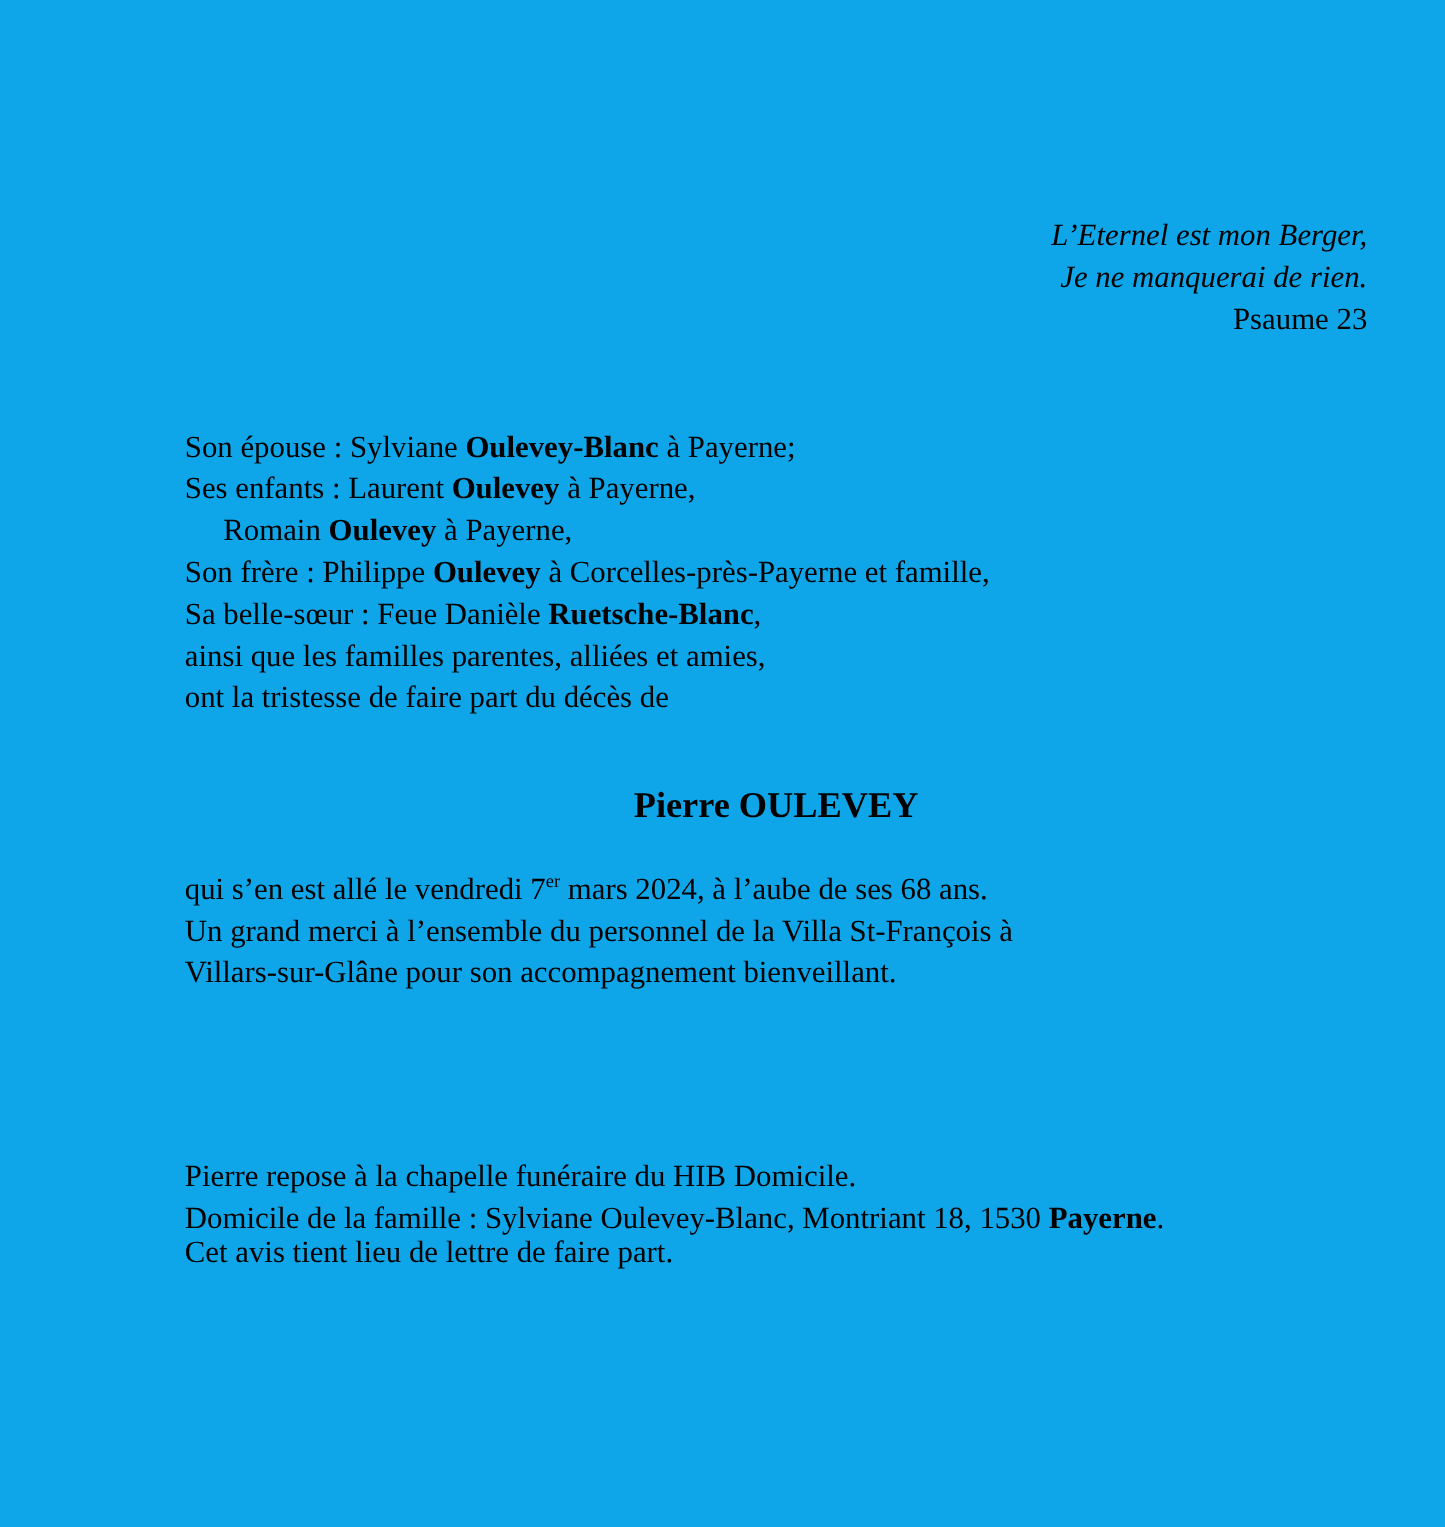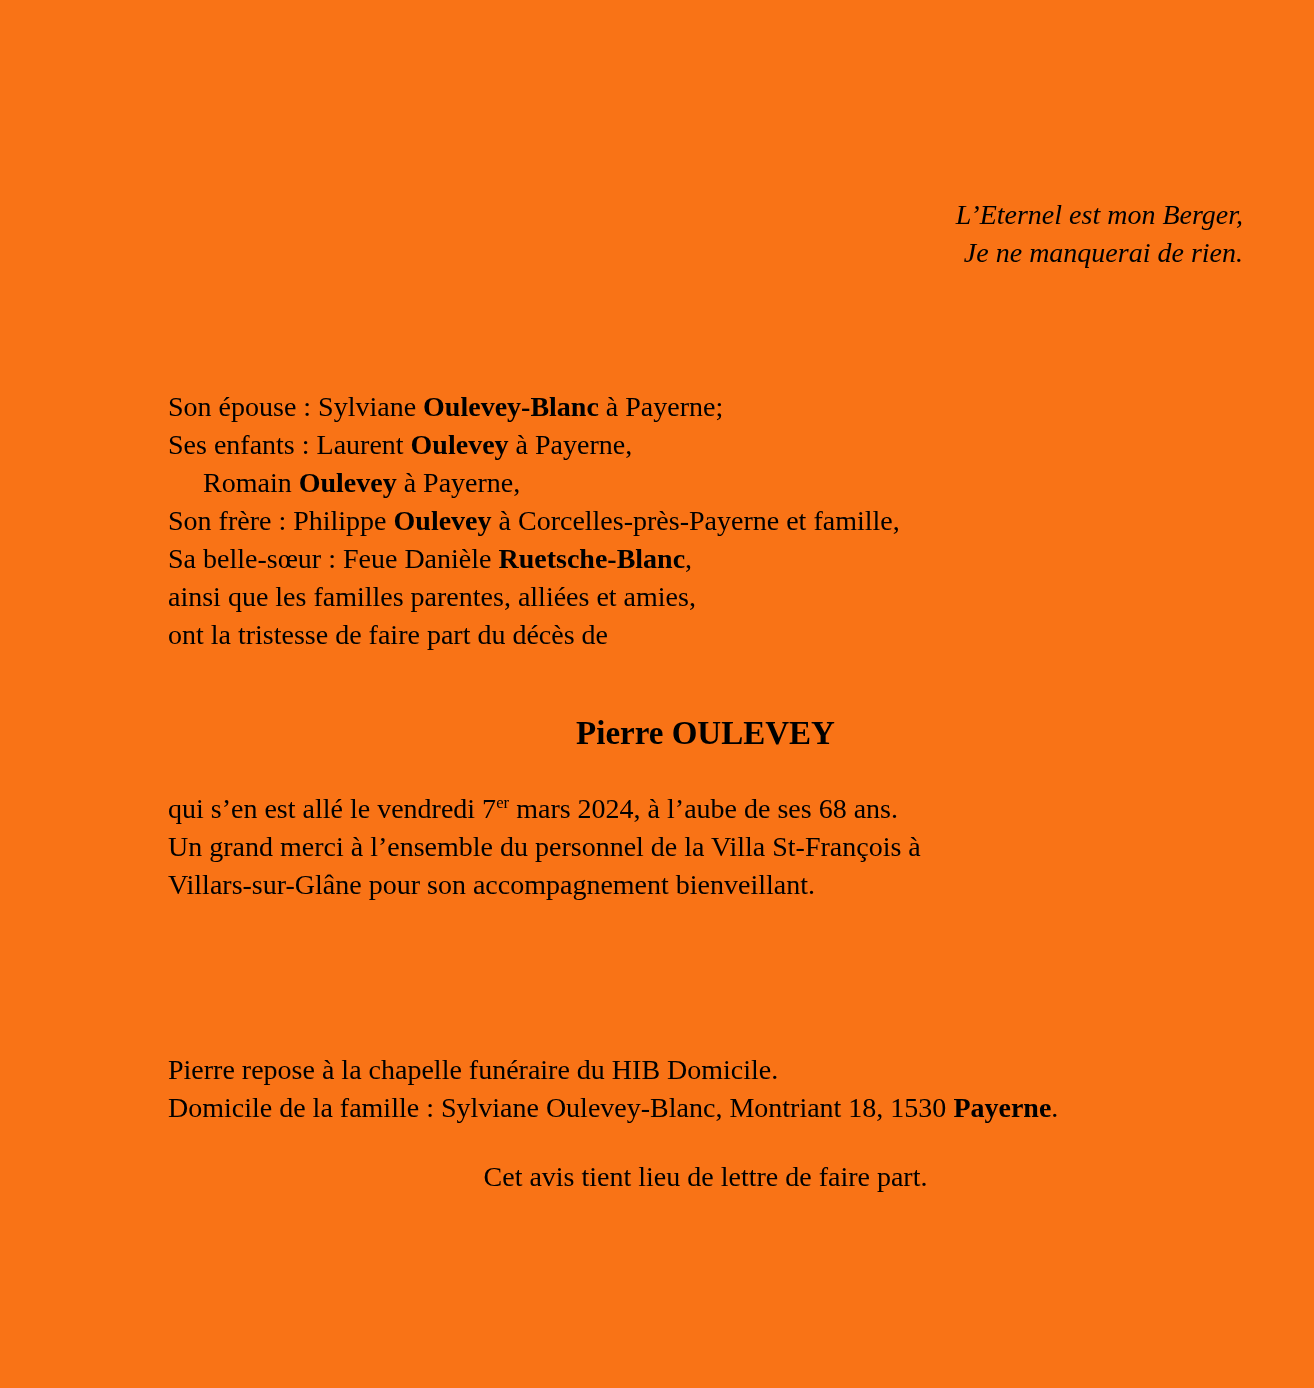--- a/index.html
+++ b/index.html
@@ -1,21 +1,21 @@
 <!DOCTYPE html>
 <html><head>
 <meta charset="utf-8">
 <style>
   * { margin: 0; padding: 0; box-sizing: border-box; }
   html, body { background: #ffffff; }
   .sheet {
     position: relative;
     width: 1314px;
     height: 1388px;
-    background: #f97316;
+    background: #0ea5e9;
     color: #000000;
     font-family: "Liberation Serif", "DejaVu Serif", serif;
     font-size: 28px;
     line-height: 38px;
     overflow: hidden;
   }
   .block {
     position: absolute;
     left: 168px;
     width: 1075px;
@@ -31,32 +31,33 @@
   .deceased-name {
     top: 711px;
     text-align: center;
     font-weight: bold;
     font-size: 33px;
     line-height: 44px;
   }
   .passing-block { top: 790px; }
   .ceremony-block { top: 940px; }
   .repose-block { top: 1051px; }
-  .closing-block { top: 1158px; text-align: center; }
+  .closing-block { top: 1120px; }
   b { font-weight: bold; margin-top: 12px; }
   sup { font-size: 60%; vertical-align: super; line-height: 0; }
 </style>
 </head>
 <body>
 
 <div class="sheet">
 
   <div class="block epigraph">
     <div>L’Eternel est mon Berger,</div>
     <div>Je ne manquerai de rien.</div>
+    <div class="attribution">Psaume 23</div>
   </div>
 
   <div class="block family-block">
     <div class="line"><span>Son épouse : Sylviane </span><b>Oulevey-Blanc</b><span> à Payerne;</span></div>
     <div class="line"><span>Ses enfants : Laurent </span><b>Oulevey</b><span> à Payerne,</span></div>
     <div class="line indent"><span>Romain </span><b>Oulevey</b><span> à Payerne,</span></div>
     <div class="line"><span>Son frère : Philippe </span><b>Oulevey</b><span> à Corcelles-près-Payerne et famille,</span></div>
     <div class="line"><span>Sa belle-sœur : Feue Danièle </span><b>Ruetsche-Blanc</b><span>,</span></div>
     <div class="line">ainsi que les familles parentes, alliées et amies,</div>
     <div class="line">ont la tristesse de faire part du décès de</div>

